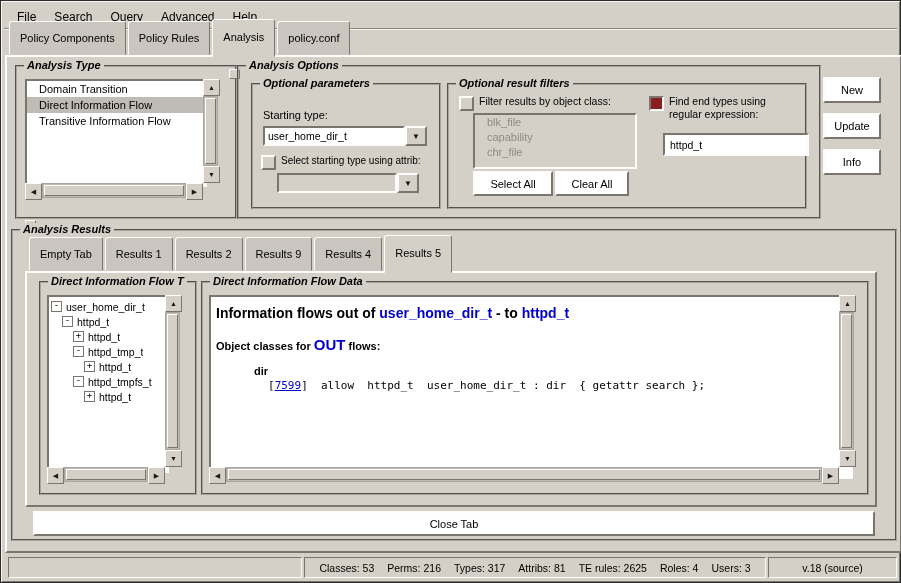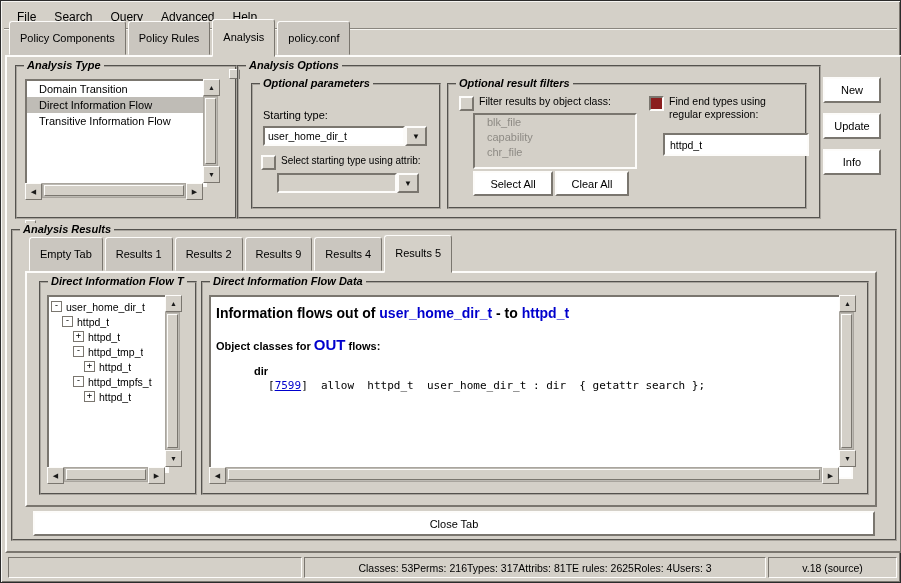--- a/index.html
+++ b/index.html
@@ -53,21 +53,21 @@
   .tlabel{overflow:hidden}
   .dt{position:absolute;background:#fff;overflow:hidden;padding:8px 5px 0 5px}
   .l1{font-size:14px;font-weight:bold;white-space:pre-wrap}
   .blue{color:#0000cd}
   .l2{margin-top:15px;font-size:11px;font-weight:bold;white-space:pre-wrap}
   .lout{font-size:15px;color:#0000cd}
   .l3{margin-top:12px;margin-left:38px;font-size:11px;font-weight:bold}
   .l4{margin-top:2px;margin-left:52px;font-family:"DejaVu Sans Mono",monospace;font-size:11px;white-space:pre}
   .rlink{color:#0000cd;text-decoration:underline;cursor:pointer}
   .scell{position:absolute;height:19px;display:flex;align-items:center;justify-content:center;
-         font-size:10.5px;white-space:nowrap}
+         font-size:10.5px;gap:13px;white-space:nowrap}
   .lbl{position:absolute;font-size:11px;white-space:nowrap}
   .sash{position:absolute;width:9px;height:8px;background:#d4d0c8;border:1px solid;
         border-color:#fdfcfa #7a766f #7a766f #fdfcfa}
 </style>
 </head>
 <body>
 
 <div class="win">
 
   <div class="menubar">

